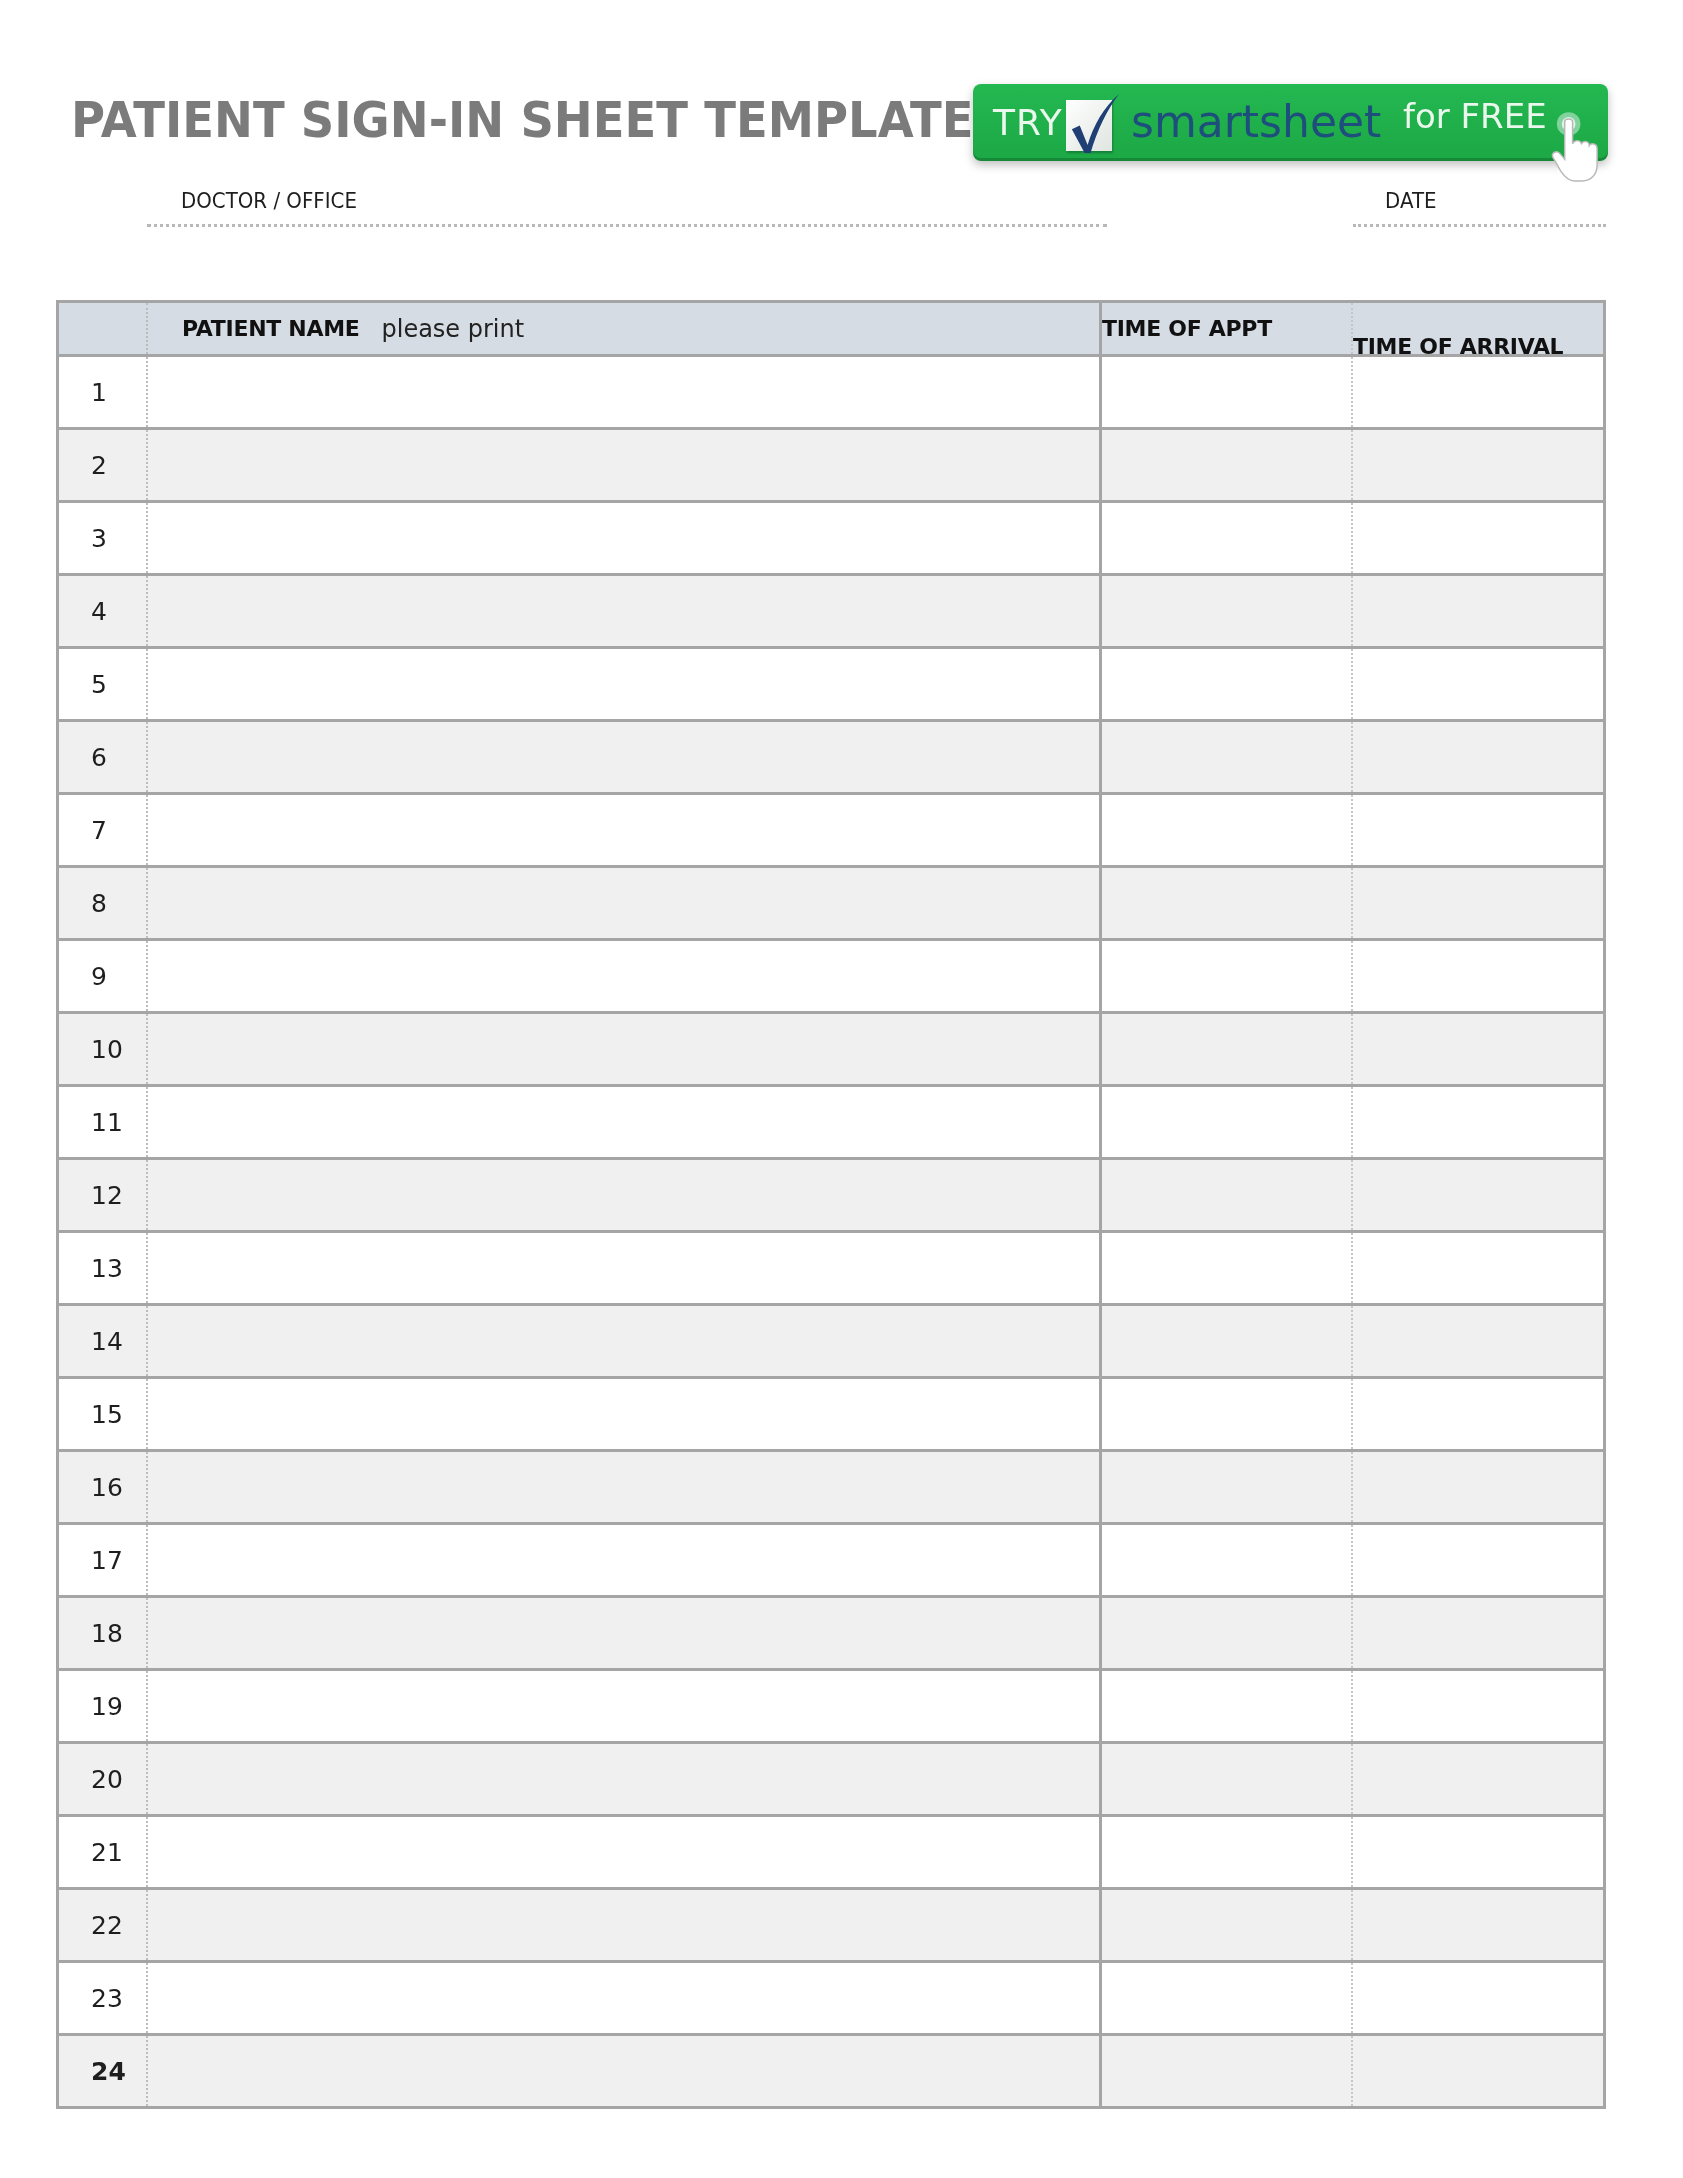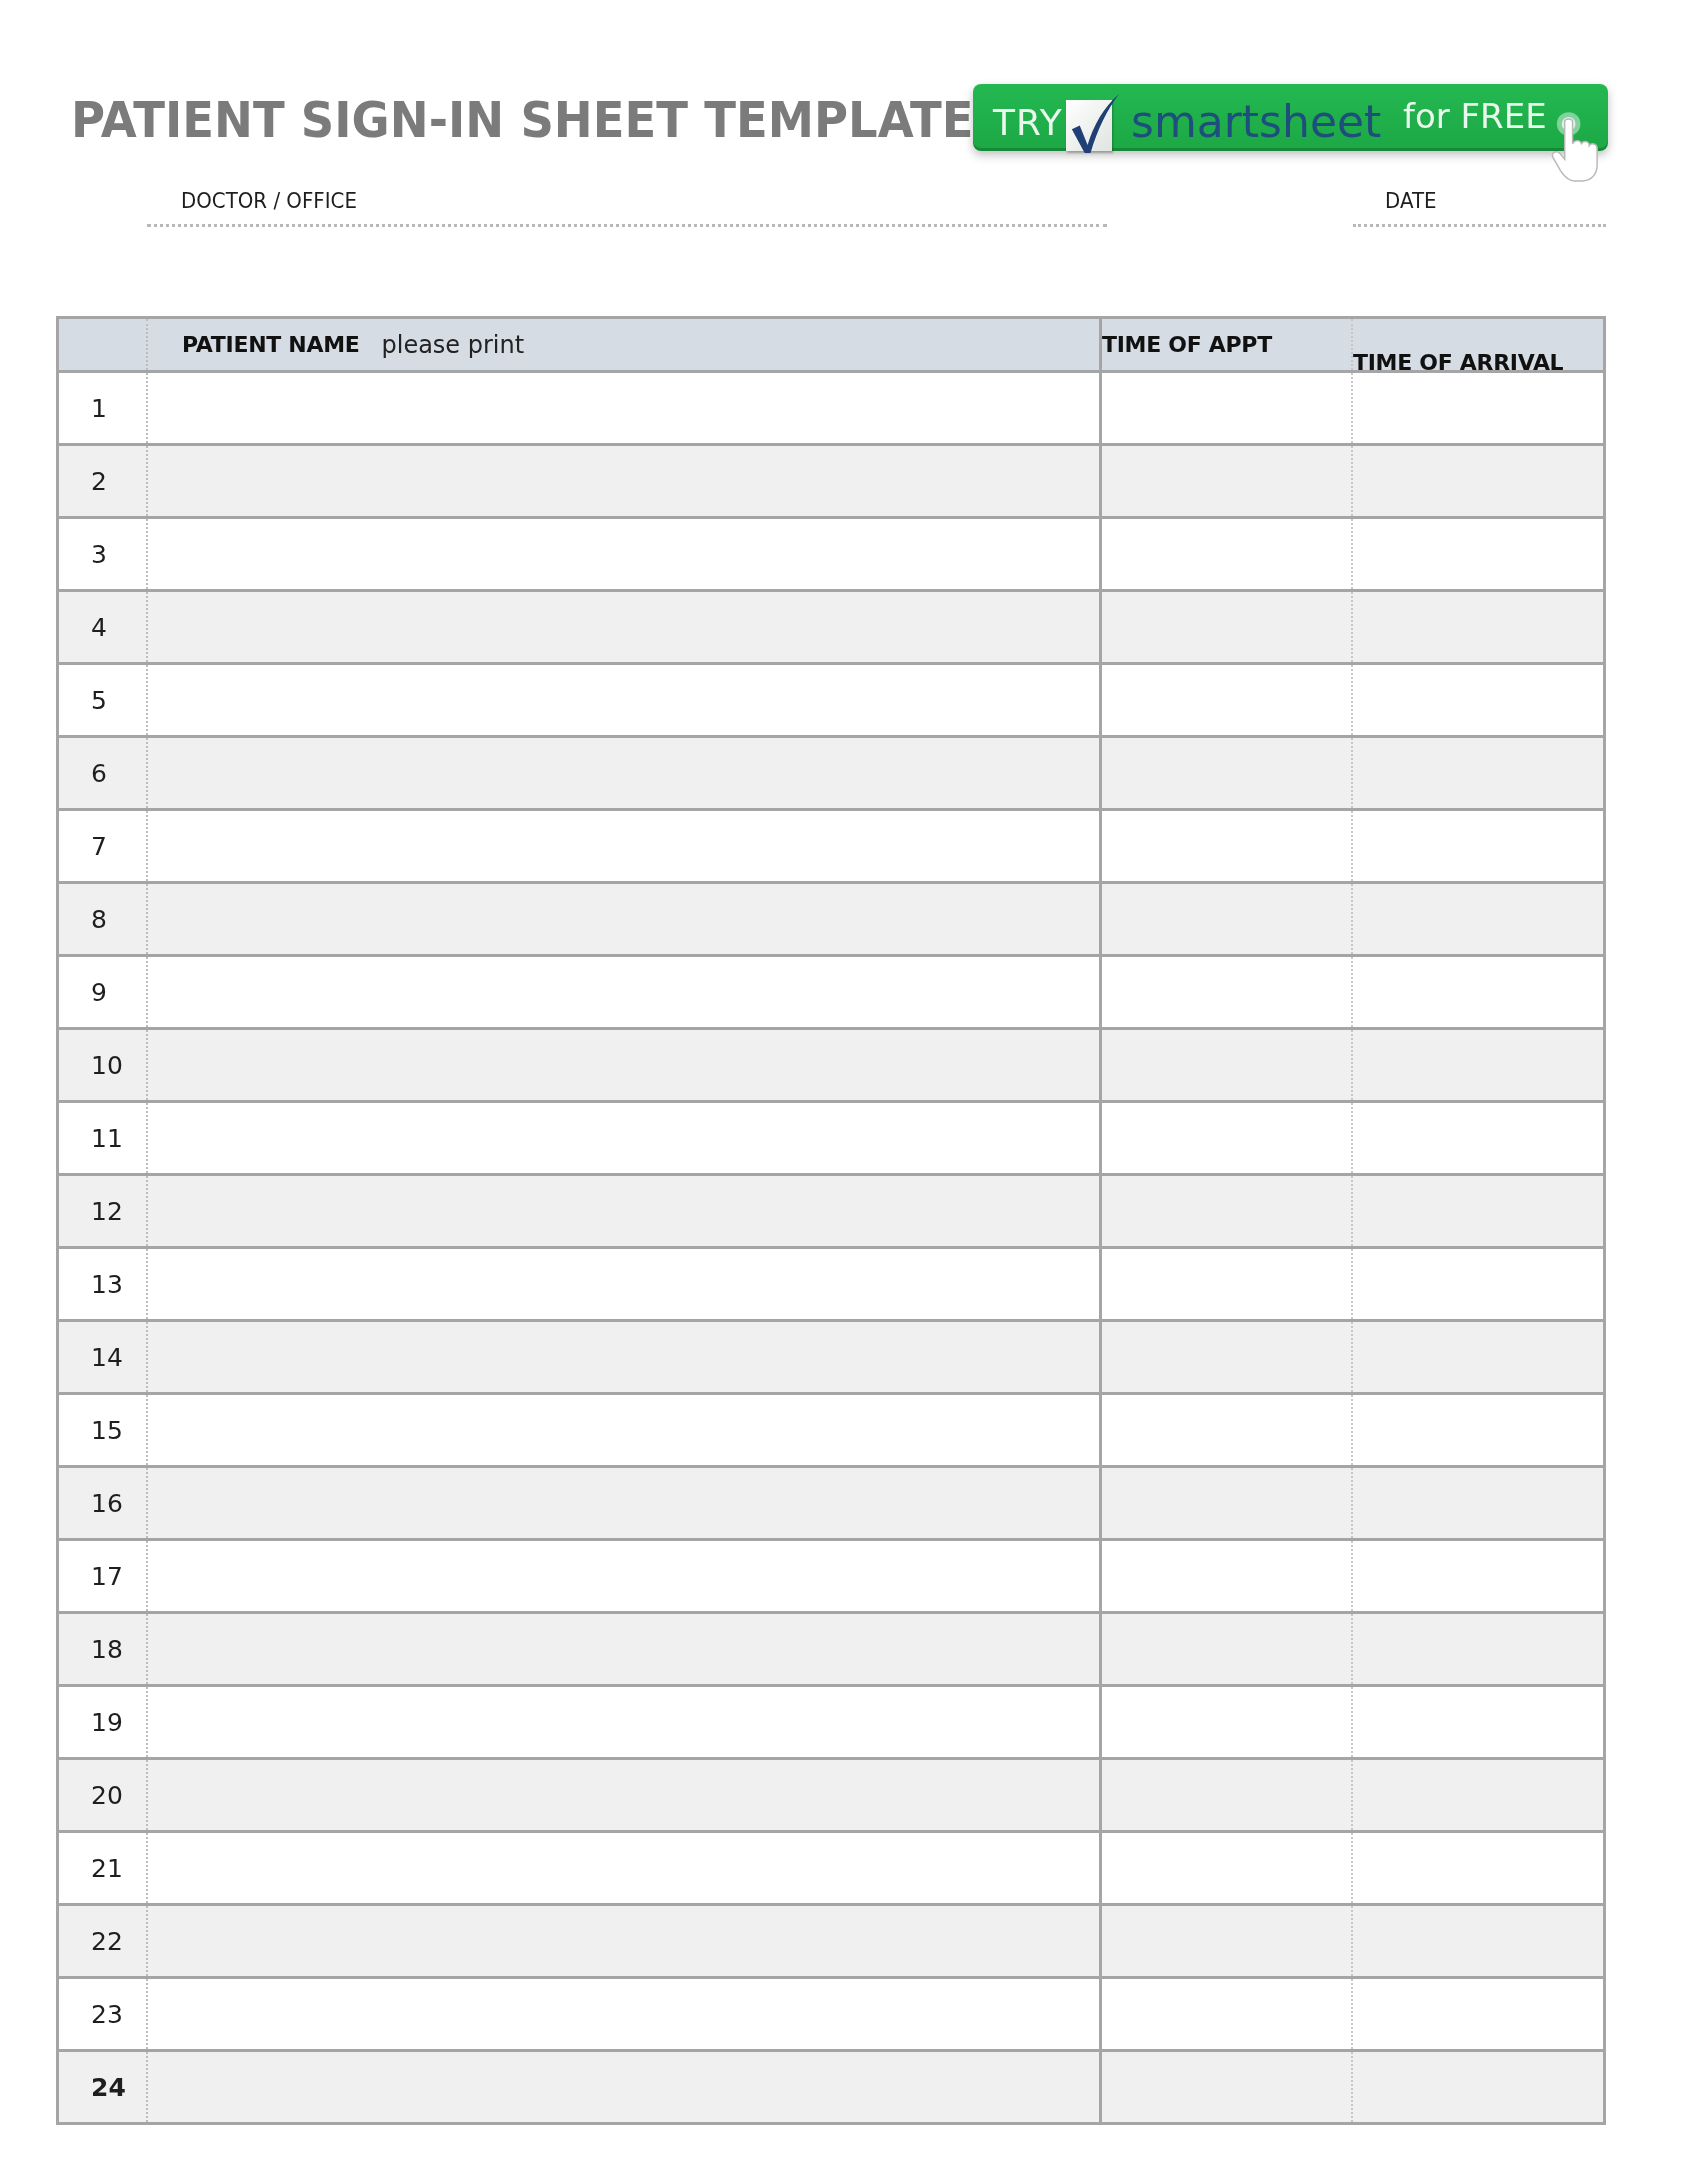--- a/index.html
+++ b/index.html
@@ -41,21 +41,21 @@
       position: absolute;
       height: 0;
       border-top: 3px dotted #b8b8b8;
     }
     
     .cta {
       position: absolute;
       left: 973px;
       top: 84px;
       width: 635px;
-      height: 67px;
+      height: 77px;
       background: linear-gradient(#24b851, #1ca845);
       border-radius: 8px;
       box-shadow: 0 4px 10px rgba(0,0,0,0.25), inset 0 -3px 0 rgba(0,0,0,0.18);
       cursor: pointer;
     }
     .cta-try {
       position: absolute;
       left: 20px;
       top: 18px;
       font-size: 36px;
@@ -103,21 +103,21 @@
       left: 576px;
       top: 26px;
       width: 55px;
       height: 75px;
     }
 
     
     .table {
       position: absolute;
       left: 56px;
-      top: 316px;
+      top: 300px;
       width: 1550px;
       border: 3px solid #a5a5a5;
       box-sizing: border-box;
     }
     .thead {
       display: flex;
       height: 51px;
       background: #d6dce4;
       border-bottom: 3px solid #a5a5a5;
       box-sizing: content-box;

